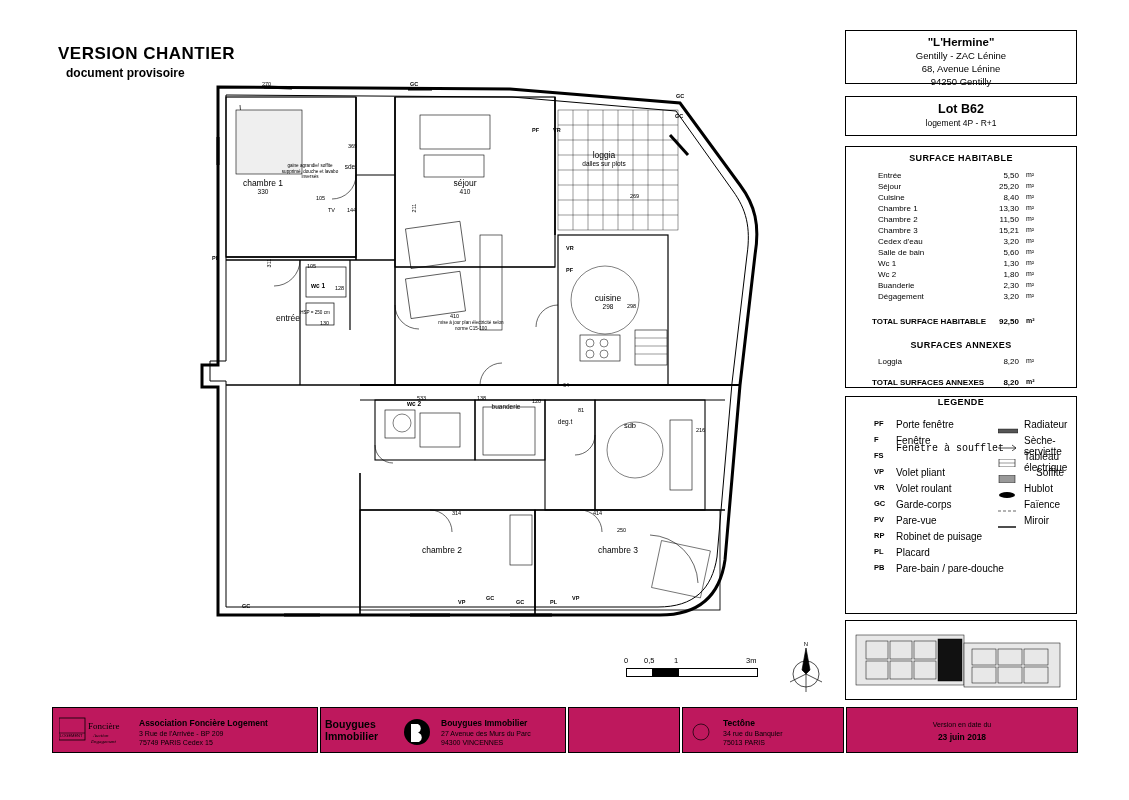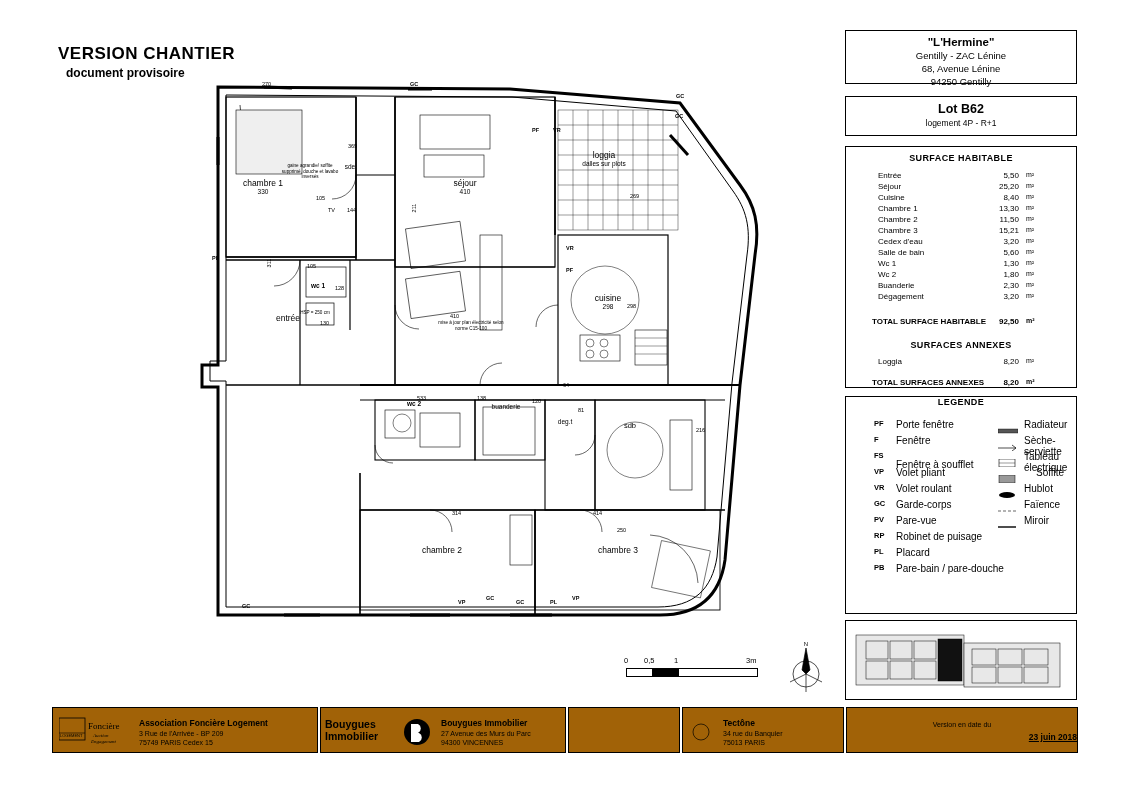--- a/index.html
+++ b/index.html
@@ -38,21 +38,21 @@
   #legend-title{margin-top:0;}
   .lg-wrap{position:relative;margin-top:12px;height:160px;}
   .lg-item{position:absolute;font-size:10px;}
   .lg-code{position:absolute;font-size:7.5px;font-weight:bold;}
   .lg-sym{position:absolute;}
 
   
   #keyplan{position:absolute;left:0;top:0;width:230px;height:78px;}
 
   
-  .fbox{position:absolute;border:1px solid #000;background:#a16207;height:44px;}
+  .fbox{position:absolute;border:1px solid #000;background:#be185d;height:44px;}
   #f1{left:52px;top:707px;width:264px;}
   #f2{left:320px;top:707px;width:244px;}
   #f3{left:568px;top:707px;width:110px;}
   #f4{left:682px;top:707px;width:160px;}
   #f5{left:846px;top:707px;width:230px;}
   .fb-title{font-size:8.5px;font-weight:bold;}
   .fb-line{font-size:7px;}
 
   
   #scalebar{position:absolute;left:626px;top:660px;}
@@ -396,21 +396,21 @@
 
 <div class="panel" id="panel-legend">
   <div class="panel-title" id="legend-title">LEGENDE</div>
   <div class="lg-wrap">
 
     <div class="lg-code" style="left:28px;top:0px;">PF</div>
     <div class="lg-item" style="left:50px;top:0px;">Porte fenêtre</div>
     <div class="lg-code" style="left:28px;top:16px;">F</div>
     <div class="lg-item" style="left:50px;top:16px;">Fenêtre</div>
     <div class="lg-code" style="left:28px;top:32px;">FS</div>
-    <div class="lg-item" style="left:50px;top:40px;">Fenêtre à soufflet</div>
+    <div class="lg-item" style="left:50px;top:24px;font-family:Liberation Mono, monospace;">Fenêtre à soufflet</div>
     <div class="lg-code" style="left:28px;top:48px;">VP</div>
     <div class="lg-item" style="left:50px;top:48px;">Volet pliant</div>
     <div class="lg-code" style="left:28px;top:64px;">VR</div>
     <div class="lg-item" style="left:50px;top:64px;">Volet roulant</div>
     <div class="lg-code" style="left:28px;top:80px;">GC</div>
     <div class="lg-item" style="left:50px;top:80px;">Garde-corps</div>
     <div class="lg-code" style="left:28px;top:96px;">PV</div>
     <div class="lg-item" style="left:50px;top:96px;">Pare-vue</div>
     <div class="lg-code" style="left:28px;top:112px;">RP</div>
     <div class="lg-item" style="left:50px;top:112px;">Robinet de puisage</div>
@@ -525,14 +525,14 @@
   <svg style="position:absolute;left:8px;top:14px;" width="20" height="20">
     <circle cx="10" cy="10" r="8" fill="none" stroke="#000" stroke-width="0.7"></circle>
   </svg>
   <div class="fb-title" style="position:absolute;left:40px;top:10px;">Tectône</div>
   <div class="fb-line" style="position:absolute;left:40px;top:22px;">34 rue du Banquier</div>
   <div class="fb-line" style="position:absolute;left:40px;top:31px;">75013 PARIS</div>
 </div>
 
 <div class="fbox" id="f5">
   <div class="fb-line" style="position:absolute;left:0;right:0;top:13px;text-align:center;">Version en date du</div>
-  <div class="fb-title" style="position:absolute;left:0;right:0;top:24px;text-align:right;text-decoration:underline;">23 juin 2018</div>
+  <div class="fb-title" style="position:absolute;left:0;right:0;top:24px;text-align:center;">23 juin 2018</div>
 </div>
 
 </body></html>

